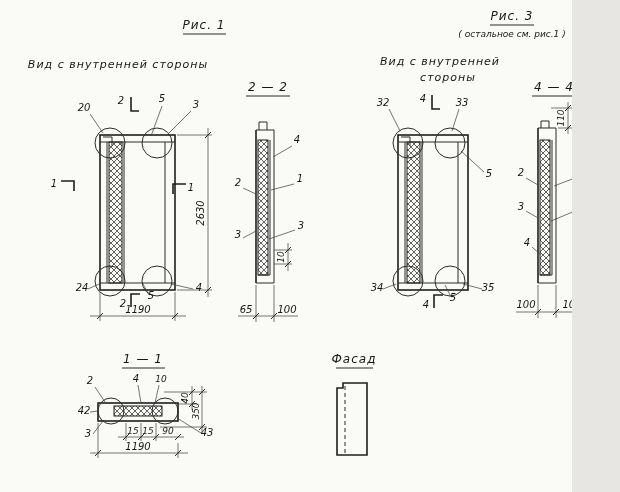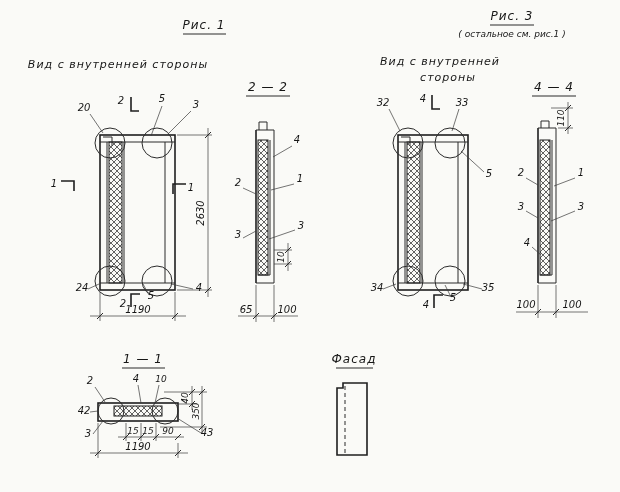--- a/index.html
+++ b/index.html
@@ -1,16 +1,16 @@
 <!DOCTYPE html>
 <html><head>
 <meta charset="utf-8">
 <style>
   html,body{margin:0;padding:0;background:#e8e6e2;}
-  .page{position:relative;width:620px;height:492px;background:#fafaf7;overflow:hidden;
+  .page{position:relative;width:572px;height:492px;background:#fafaf7;overflow:hidden;
         font-family:"DejaVu Sans",sans-serif;}
   svg{position:absolute;left:0;top:0;}
   svg .ln{stroke:#2b2b2b;stroke-width:1;fill:none;}
   svg .ln2{stroke:#1f1f1f;stroke-width:1.6;fill:none;}
   svg .thin{stroke:#3a3a3a;stroke-width:.7;fill:none;}
   svg .hatch{fill:url(#xh);stroke:#1f1f1f;stroke-width:1;}
   svg text{font-family:"DejaVu Sans",sans-serif;font-style:italic;fill:#161616;
            font-size:10px;text-anchor:middle;}
   svg text.t{font-size:12px;letter-spacing:1px;}
   svg text.s{font-size:9px;}

